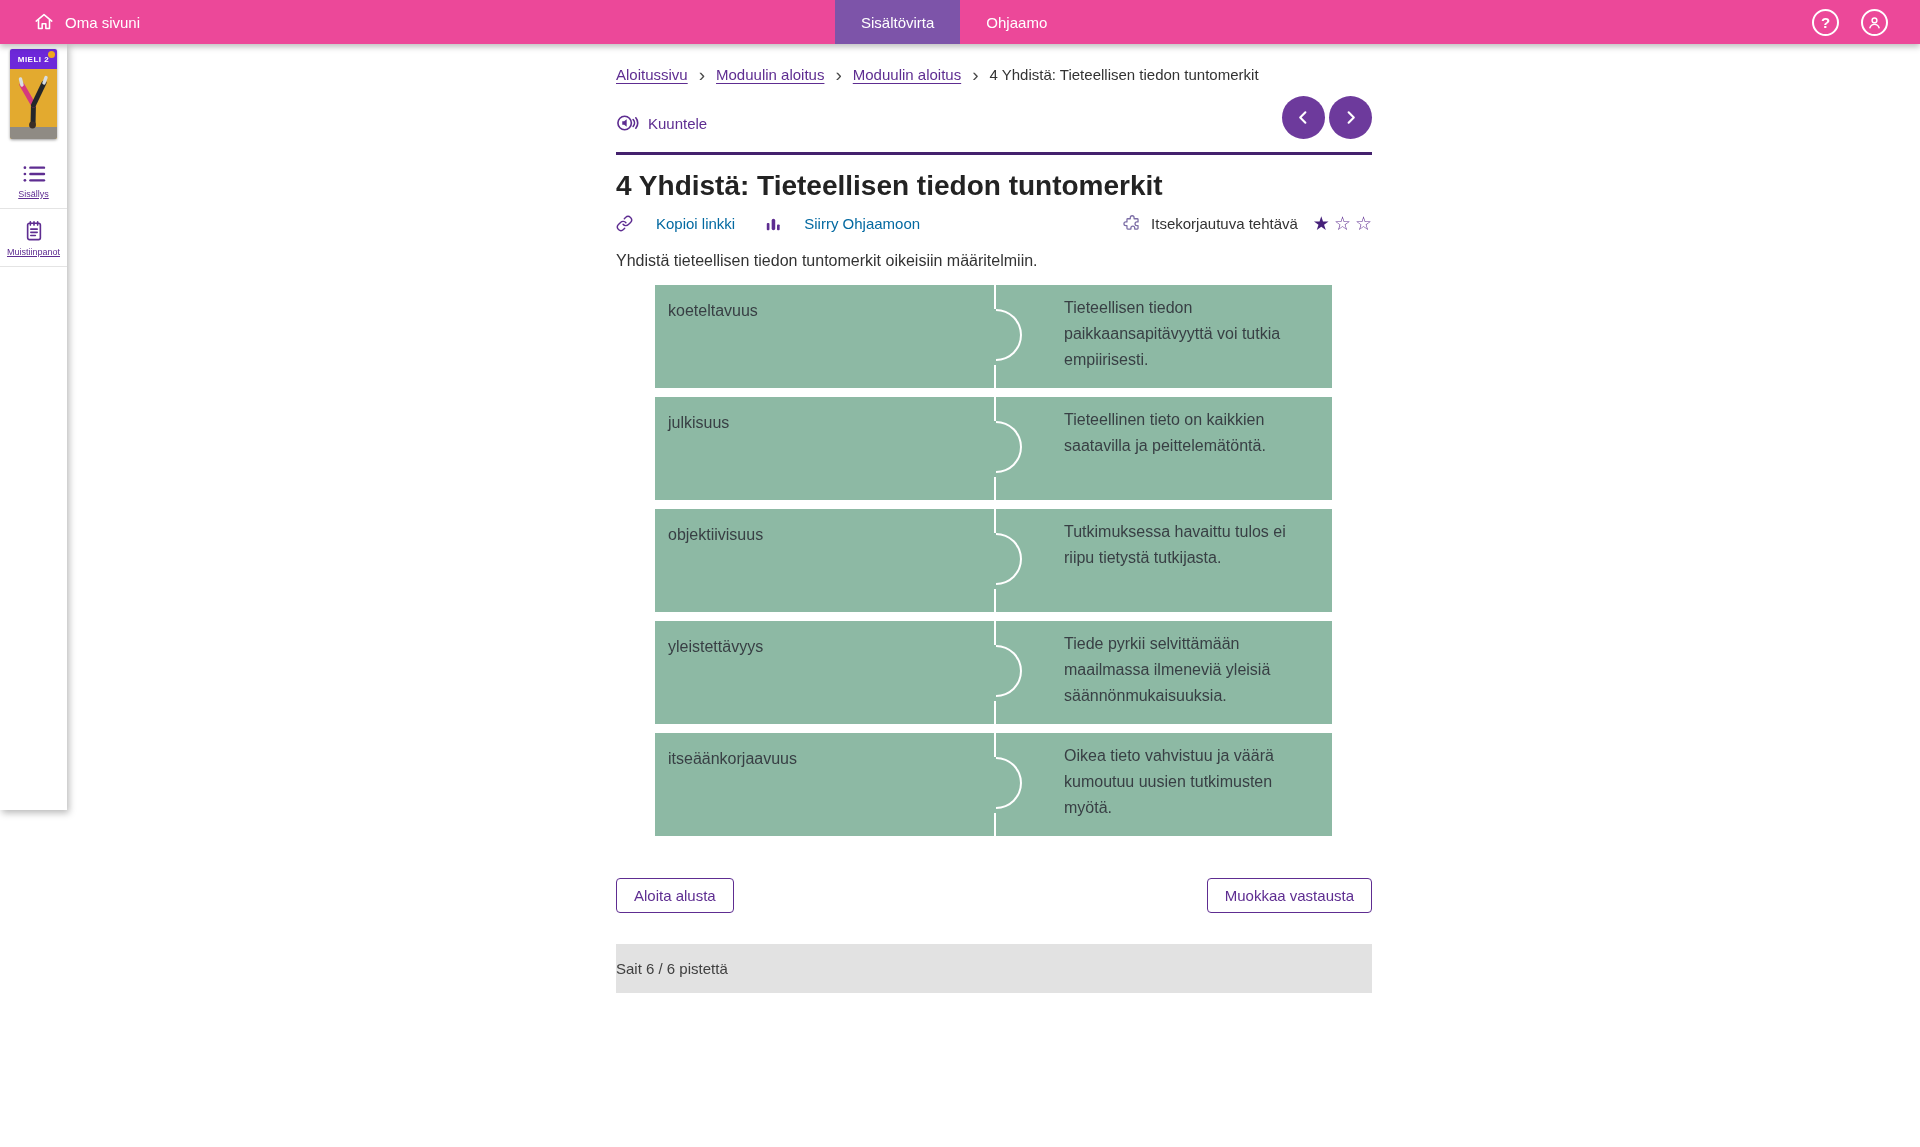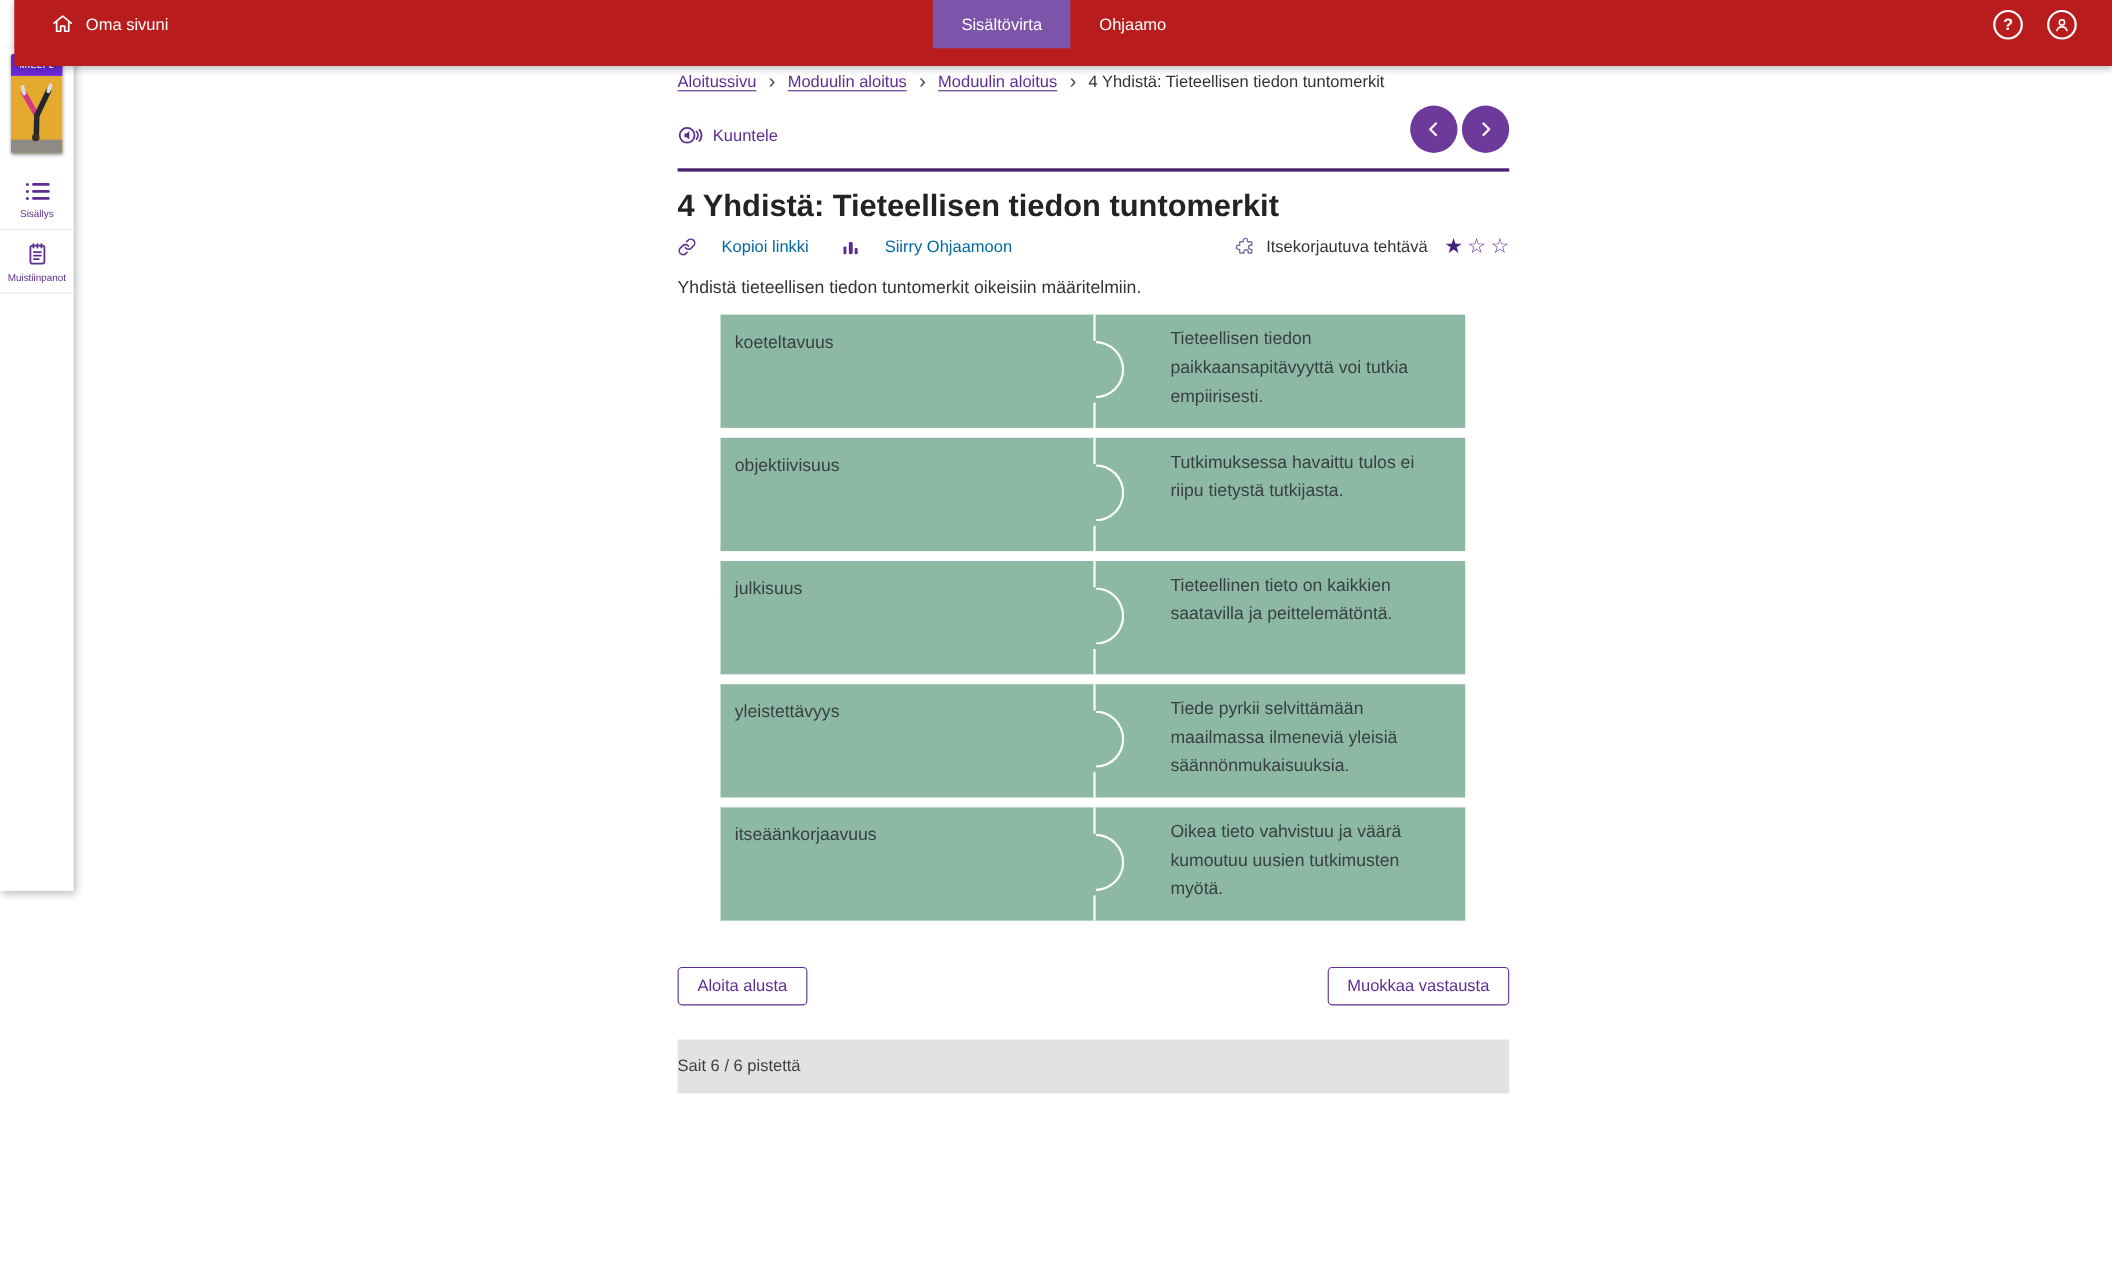--- a/index.html
+++ b/index.html
@@ -1,41 +1,41 @@
 <!DOCTYPE html>
 <html><head>
 <meta charset="utf-8">
 <style>
   * { box-sizing: border-box; }
   body { margin:0; font-family:"Liberation Sans", sans-serif; background:#fff; }
   #app { position:relative; width:1920px; height:1147px; background:#ffffff; overflow:hidden; }
 
   
-  .topbar { position:absolute; top:0; left:13px; right:0; height:60px; background:#b91c1c; color:#fff;
+  .topbar { position:absolute; top:0; left:0; right:0; height:44px; background:#ec4899; color:#fff;
             z-index:20; box-shadow:0 3px 6px rgba(0,0,0,.25); }
   .home { position:absolute; left:33px; top:0; height:44px; display:flex; align-items:center; gap:10px;
           font-size:15px; color:#fff; cursor:pointer; }
   .tabs { position:absolute; left:835px; top:0; height:44px; display:flex; }
   .tab  { height:44px; display:flex; align-items:center; padding:0 26px; font-size:15px; color:#fff; cursor:pointer; }
   .tab.active { background:#7d54a9; }
   .top-icons { position:absolute; right:32px; top:0; height:44px; display:flex; align-items:center; gap:22px; }
   .ring-icon { width:27px; height:27px; border:2px solid #fff; border-radius:50%; display:flex;
                align-items:center; justify-content:center; font-size:15px; font-weight:bold; color:#fff; cursor:pointer; }
 
   
   .sidebar { position:absolute; left:0; top:44px; width:67px; height:766px; background:#fff;
              box-shadow:2px 3px 7px rgba(0,0,0,.28); z-index:10; display:flex; flex-direction:column; align-items:center; }
   .cover { width:47px; height:90px; margin-top:5px; margin-bottom:14px; border-radius:2px; overflow:hidden;
            box-shadow:0 1px 3px rgba(0,0,0,.4); cursor:pointer; }
   .cover-band { height:20px; background:#6d28d9; position:relative; display:flex; align-items:center; justify-content:center; }
   .cover-title { color:#fff; font-size:8px; font-weight:bold; letter-spacing:.5px; white-space:nowrap; }
   .cover-dot { position:absolute; right:2px; top:2px; width:7px; height:7px; border-radius:50%; background:#f0a81c; }
   .cover-art { width:47px; height:70px; display:block; }
   .side-item { width:100%; border-bottom:1px solid #e4e4e4; padding:11px 2px 9px; display:flex; flex-direction:column;
-               align-items:center; gap:5px; color:#5e2d91; font-size:9px; cursor:pointer; text-align:left; }
+               align-items:center; gap:5px; color:#5e2d91; font-size:9px; cursor:pointer; text-align:left;text-decoration:underline; }
   .side-item:first-of-type { border-top:1px solid #e4e4e4; }
 
   
   .content { position:absolute; left:616px; top:44px; width:756px; }
 
   .crumb-row { margin-top:17px; padding-right:100px; display:flex; align-items:center; flex-wrap:wrap;
                column-gap:11px; font-size:15px; min-height:26px; }
   .crumb-row a { color:#5e2d91; text-decoration:underline; text-decoration-thickness:1px; text-underline-offset:3px; cursor:pointer; }
   .crumb-sep { color:#4a4a4a; font-size:19px; line-height:15px; }
   .crumb-current { color:#333; }
@@ -252,35 +252,35 @@
     </div>
     <div class="def-cell">
       <span class="def">Tieteellisen tiedon paikkaansapitävyyttä voi tutkia empiirisesti.</span>
     </div>
     <div class="joint"></div>
     <div class="bump"></div>
   </div>
 
   <div class="pair">
     <div class="term-cell">
+      <span class="term">julkisuus</span>
+    </div>
+    <div class="def-cell">
+      <span class="def">Tieteellinen tieto on kaikkien saatavilla ja peittelemätöntä.</span>
+    </div>
+    <div class="joint"></div>
+    <div class="bump"></div>
+  </div>
+
+  <div class="pair">
+    <div class="term-cell">
       <span class="term">objektiivisuus</span>
     </div>
     <div class="def-cell">
       <span class="def">Tutkimuksessa havaittu tulos ei riipu tietystä tutkijasta.</span>
-    </div>
-    <div class="joint"></div>
-    <div class="bump"></div>
-  </div>
-
-  <div class="pair">
-    <div class="term-cell">
-      <span class="term">julkisuus</span>
-    </div>
-    <div class="def-cell">
-      <span class="def">Tieteellinen tieto on kaikkien saatavilla ja peittelemätöntä.</span>
     </div>
     <div class="joint"></div>
     <div class="bump"></div>
   </div>
 
 
   <div class="pair">
     <div class="term-cell">
       <span class="term">yleistettävyys</span>
     </div>

